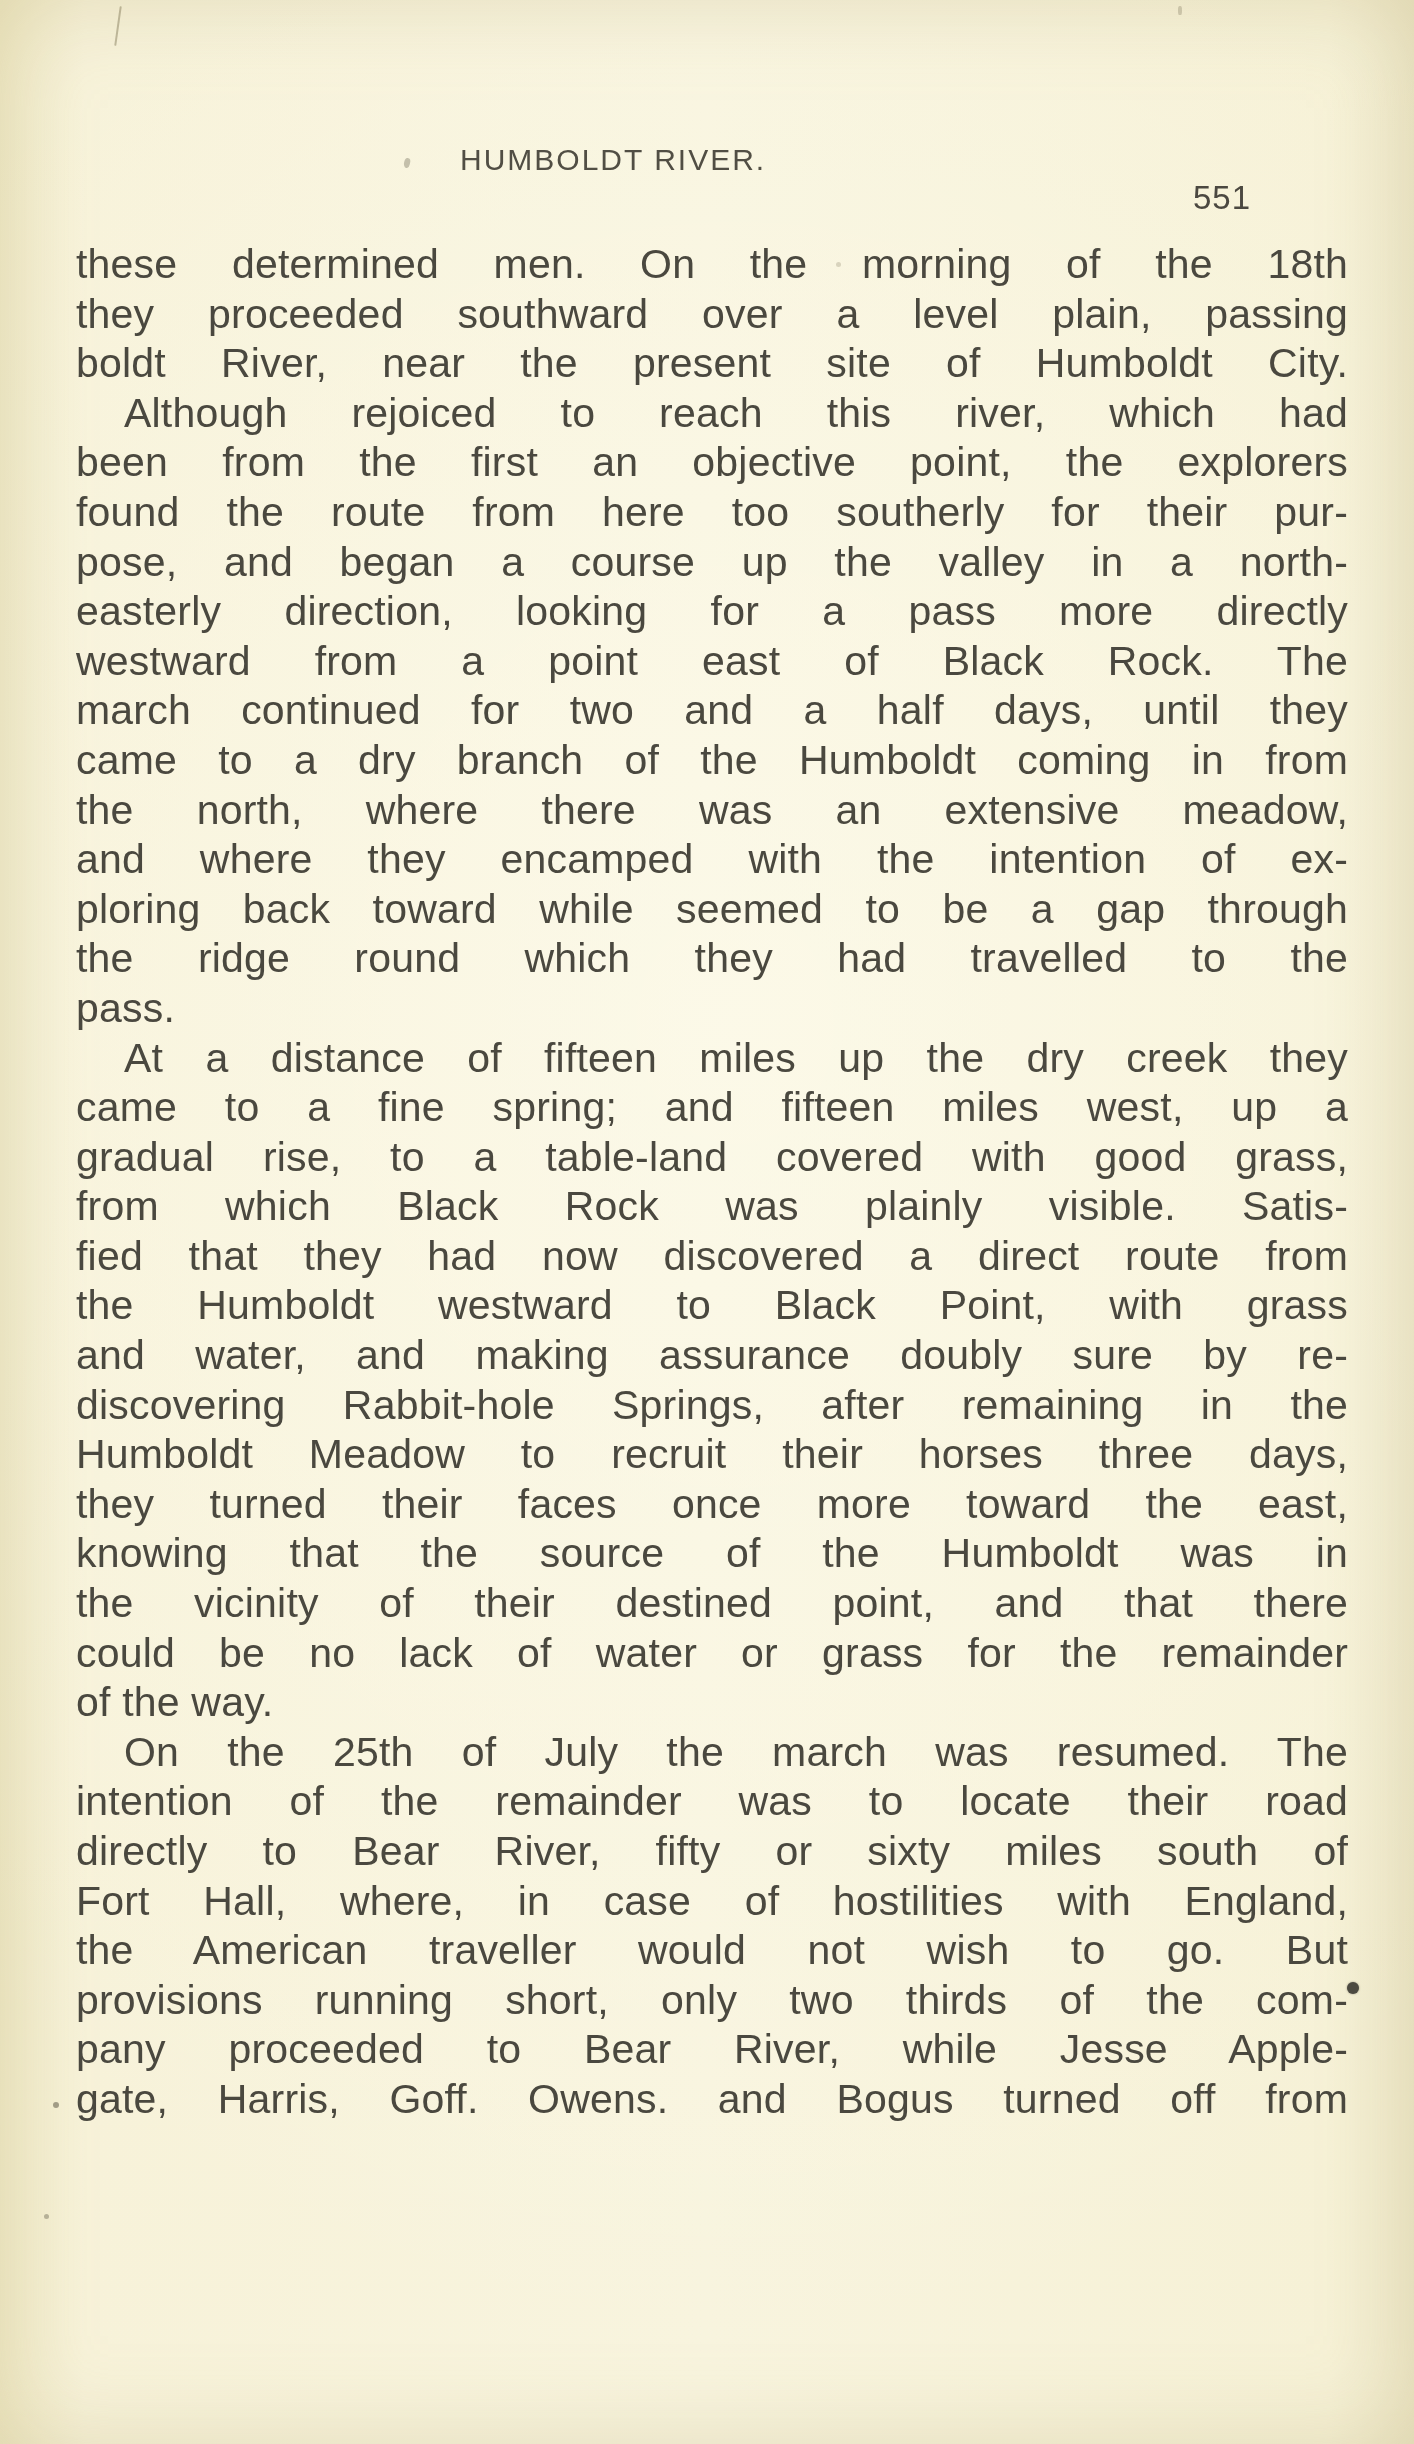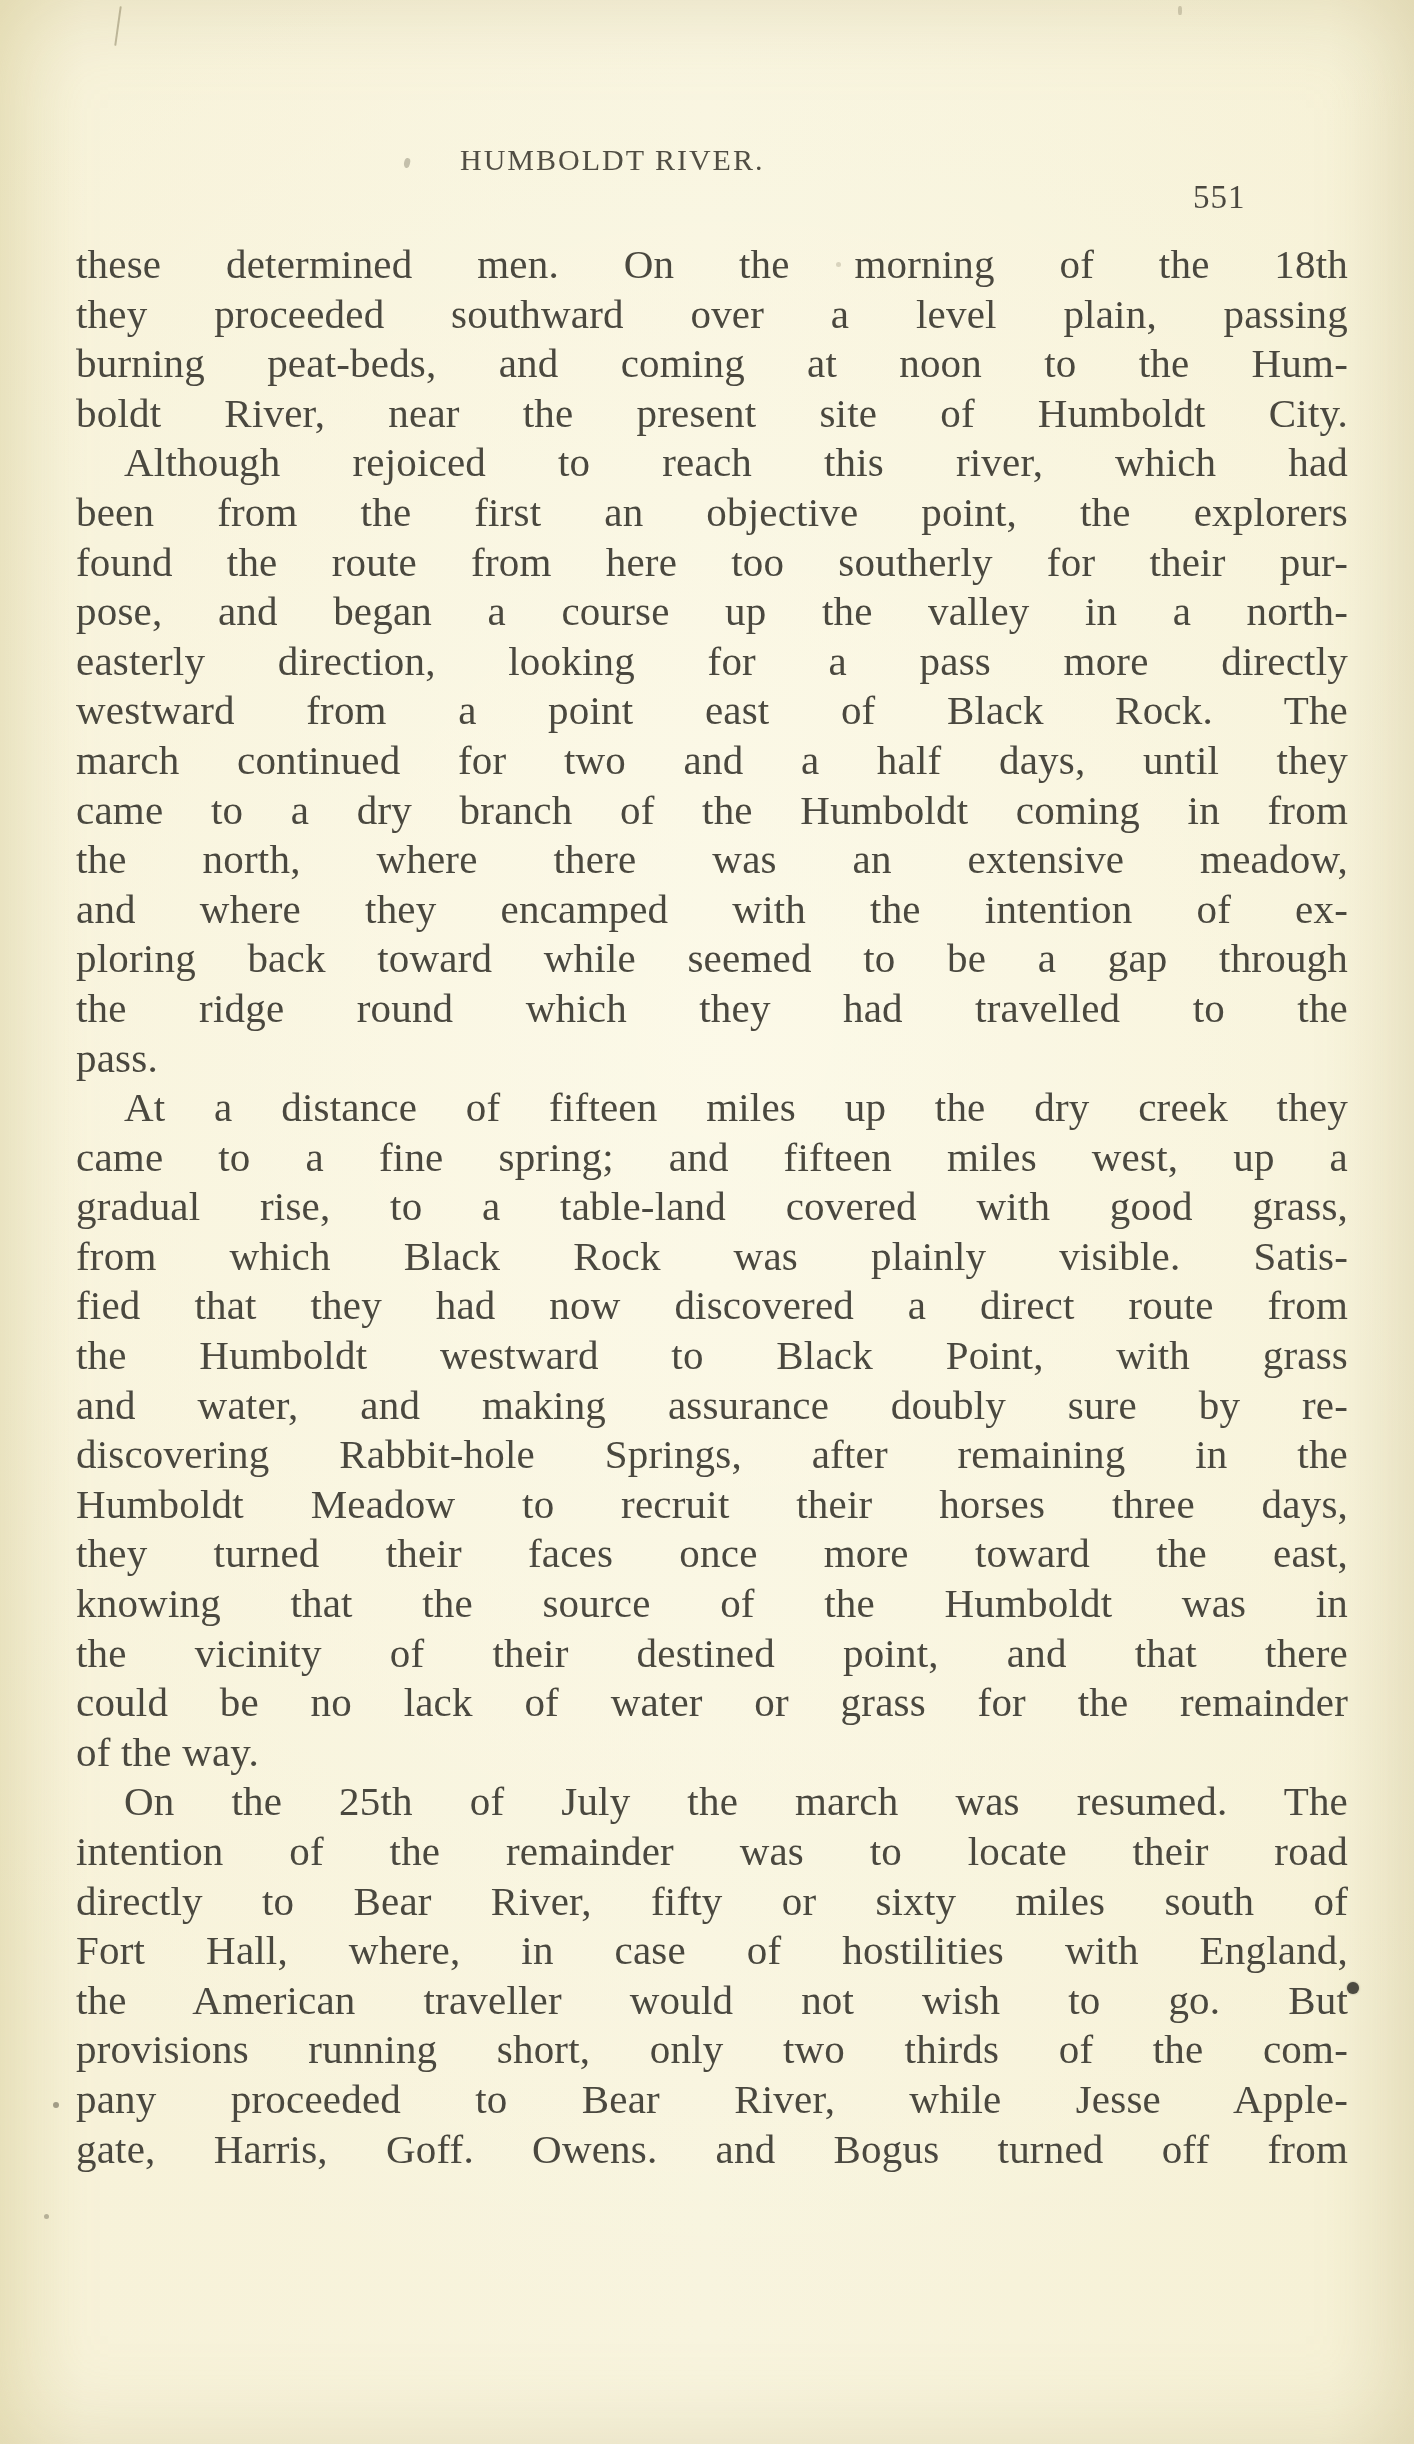--- a/index.html
+++ b/index.html
@@ -5,21 +5,21 @@
   html,body{margin:0;padding:0;background:#e8e2c8;}
   .page{
     position:relative;
     width:1414px;height:2444px;
     overflow:hidden;
     background:
       radial-gradient(ellipse 130% 90% at 52% 42%, rgba(255,253,240,.55), rgba(255,253,240,0) 60%),
       linear-gradient(90deg, #f1ebc9 0%, #f7f2d9 6%, #f8f4de 50%, #f6f1d6 94%, #efe9cb 100%),
       #f6f1d6;
     box-shadow:inset 0 0 90px rgba(190,175,120,.35);
-    font-family:Liberation Serif, serif;
+    font-family:Liberation Sans, sans-serif;
     color:#46443c;
   }
   .running-head{
     position:absolute;top:143px;left:460px;
     font-size:30px;letter-spacing:2px;color:#514e44;
     white-space:nowrap;
   }
   .page-number{
     position:absolute;top:141px;left:1193px;
     font-size:33px;letter-spacing:1px;color:#4b4840;margin-top:38px;
@@ -57,21 +57,20 @@
 <div class="page">
 
   <div class="running-head">HUMBOLDT RIVER.</div>
 
   <div class="page-number">551</div>
 
   <div class="body-block">
       <div class="para">
         <div class="line just">these determined men.  On the morning of the 18th</div>
         <div class="line just">they proceeded southward over a level plain, passing</div>
-        <div class="line just">burning peat-beds, and coming at noon to the Hum-</div>
         <div class="line just">boldt River, near the present site of Humboldt City.</div>
       </div>
       <div class="para">
         <div class="line indent just">Although rejoiced to reach this river, which had</div>
         <div class="line just">been from the first an objective point, the explorers</div>
         <div class="line just">found the route from here too southerly for their pur-</div>
         <div class="line just">pose, and began a course up the valley in a north-</div>
         <div class="line just">easterly direction, looking for a pass more directly</div>
         <div class="line just">westward from a point east of Black Rock.  The</div>
         <div class="line just">march continued for two and a half days, until they</div>

